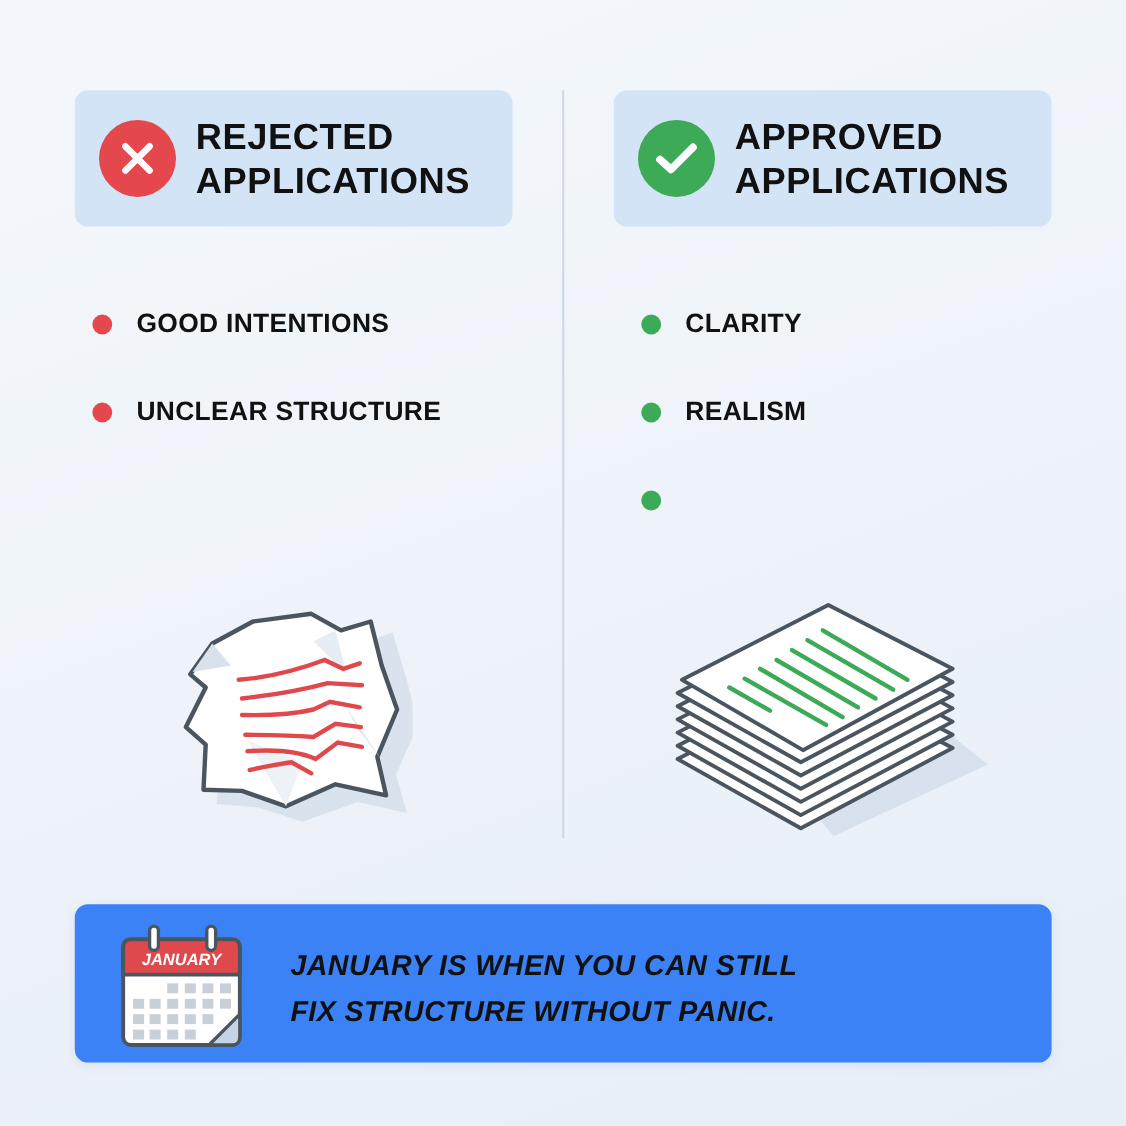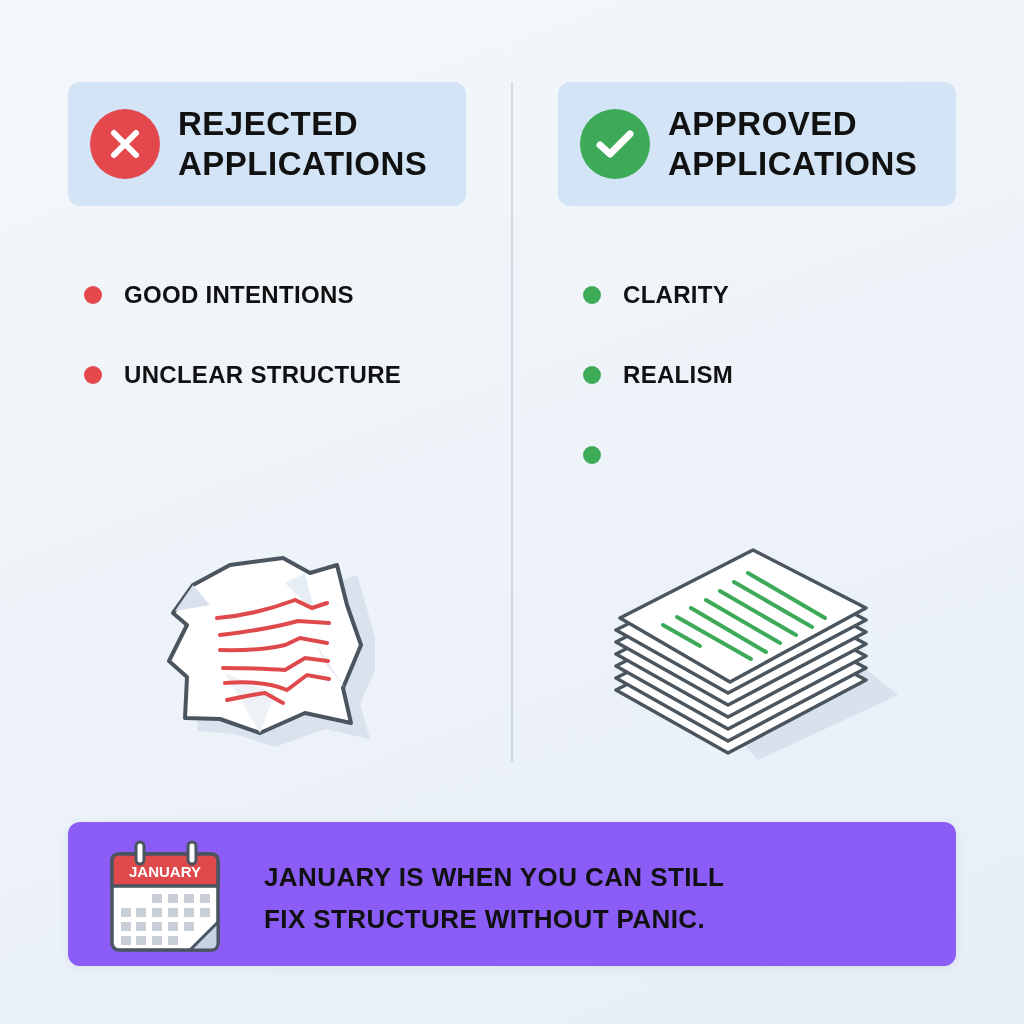--- a/index.html
+++ b/index.html
@@ -38,22 +38,23 @@
     .list-item {
       display: flex; align-items: center; height: 50px; margin-bottom: 30px;
     }
     .dot { width: 18px; height: 18px; border-radius: 50%; margin-right: 22px; }
     .dot.red { background: #e4474c; }
     .dot.green { background: #3daa57; }
     .item-text { font-weight: bold; font-size: 24px; letter-spacing: 0.3px; }
     .illustration { position: absolute; }
     .bottom-card {
       position: absolute; left: 68px; top: 822px; width: 888px; height: 144px;
-      background: #8b5cf6; border-radius: 12px;
+      background: #3b82f6; border-radius: 12px;
       box-shadow: 0 2px 10px rgba(120,150,190,0.15);
+      font-style: italic;
     }
     .calendar { position: absolute; left: 40px; top: 14px; }
     .bottom-text {
       position: absolute; left: 196px; top: 34px;
       font-weight: bold; font-size: 26px; line-height: 42px; letter-spacing: 0.4px;
     }
   </style>
 </head>
 <body>
 

